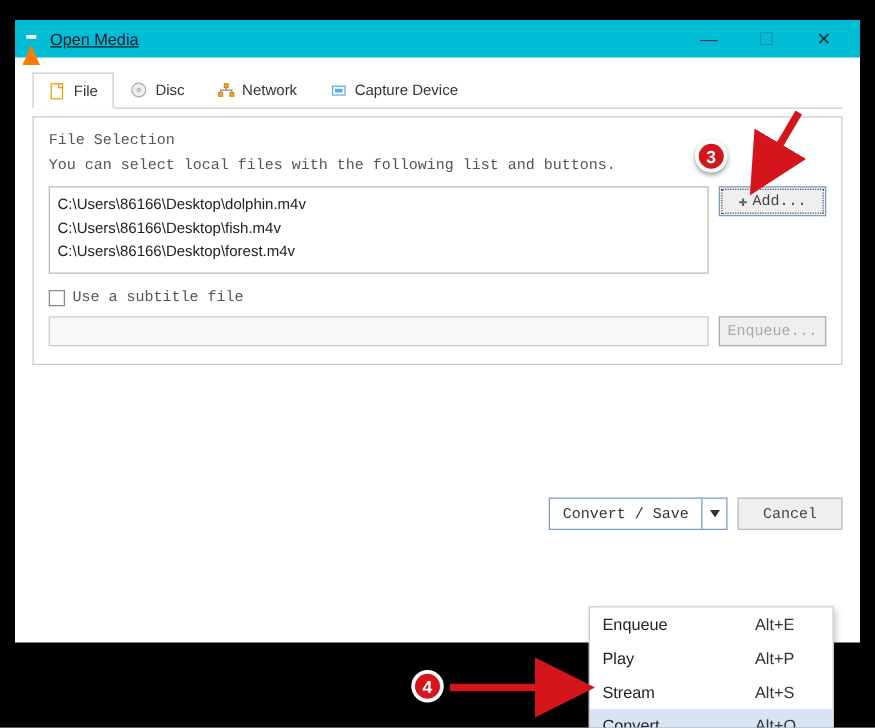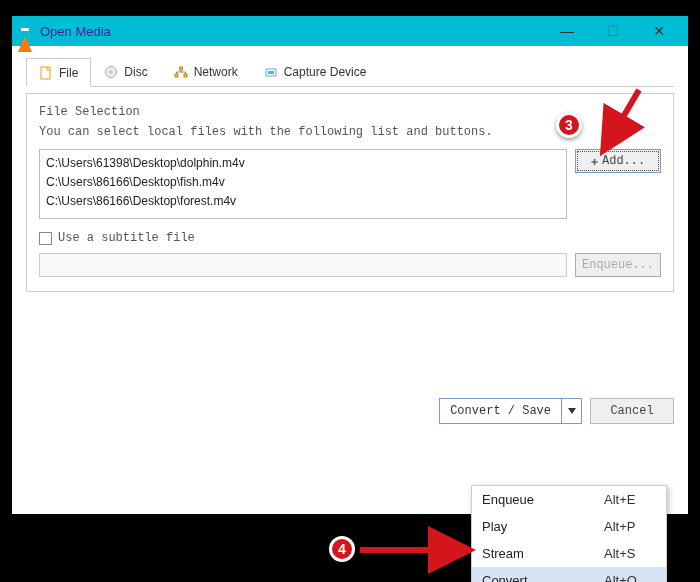--- a/index.html
+++ b/index.html
@@ -3,21 +3,21 @@
 <meta charset="utf-8">
 <style>
   * { box-sizing: border-box; margin: 0; padding: 0; }
   body { background: #000; font-family: "Segoe UI", Tahoma, sans-serif; font-size: 12px; }
   .viewport { width: 700px; height: 582px; background: #000; position: relative; }
   .window { position: absolute; left: 12px; top: 16px; width: 676px; height: 498px; background: #fff; }
   .titlebar { height: 30px; background: #00bcd4; display: flex; align-items: center; padding: 0 6px; }
   .titlebar .vlc-icon { width: 16px; height: 18px; margin-right: 6px; position: relative; }
   .titlebar .vlc-icon .cone { width: 0; height: 0; border-left: 7px solid transparent; border-right: 7px solid transparent; border-bottom: 16px solid #ff7a00; margin: 0 auto; }
   .titlebar .vlc-icon .stripe { position: absolute; left: 3px; top: 6px; width: 8px; height: 3px; background: #fff; }
-  .title-text { color: #4c1d95; font-size: 13px; }
+  .title-text { color: #0f172a; font-size: 13px; text-decoration: underline; }
   .winbtns { margin-left: auto; display: flex; gap: 0; }
   .winbtn { width: 46px; height: 30px; display: flex; align-items: center; justify-content: center; color: #333; font-size: 14px; }
   .client { padding: 12px 14px 10px 14px; position: relative; }
   .tabs { display: flex; border-bottom: 1px solid #ccc; margin-bottom: 6px; }
   .tab { padding: 6px 12px; display: flex; align-items: flex-end; gap: 6px; border: 1px solid transparent; font-size: 12px; color: #333; }
   .tab.active { background: #fff; border: 1px solid #ccc; border-bottom: 1px solid #fff; margin-bottom: -1px; }
   .tab .ico { width: 14px; height: 14px; display: inline-flex; }
   .fieldset { border: 1px solid #ccc; padding: 10px 12px 14px 12px; margin-bottom: 10px; }
   .fieldset-legend { font-family: "Courier New", monospace; color: #555; background: #fff; margin: -18px 0 6px -4px; padding: 0 4px; display: inline-block; }
   .hint { font-family: "Courier New", monospace; color: #555; margin-bottom: 10px; font-size: 12px; }
@@ -106,21 +106,21 @@
             </span>
           <span>Capture Device</span>
         </div>
       </div>
 
       <div class="fieldset">
         <div class="fieldset-legend">File Selection</div>
         <div class="hint">You can select local files with the following list and buttons.</div>
         <div class="file-row">
           <div class="file-list">
-            <div>C:\Users\61398\Desktop\dolphin.m4v</div>
+            <div>C:\Users\86166\Desktop\dolphin.m4v</div>
             <div>C:\Users\86166\Desktop\fish.m4v</div>
             <div>C:\Users\86166\Desktop\forest.m4v</div>
           </div>
           <div class="btn-col">
             <div class="btn add">
                 <span class="plus">✚</span>
                 <span>Add...</span>
               </div>
           </div>
         </div>

